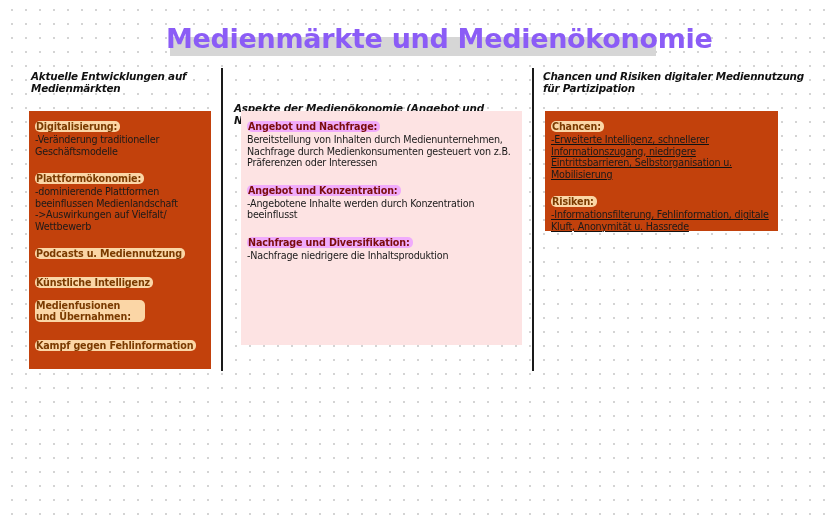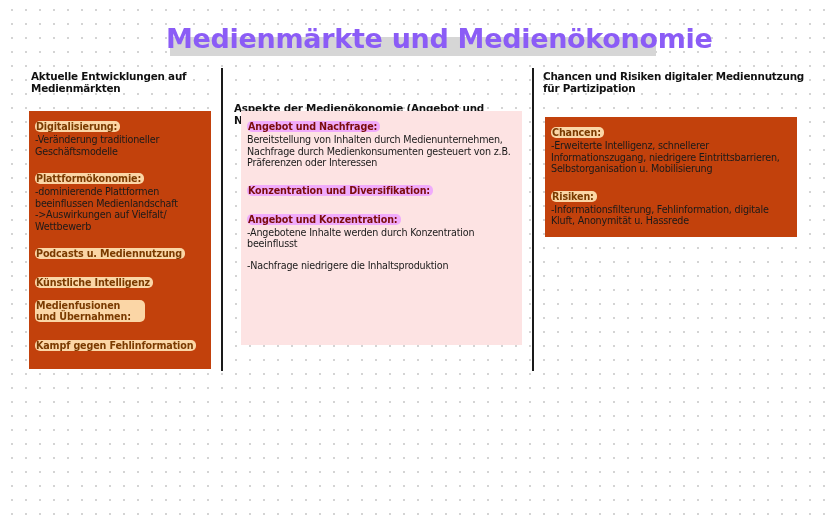--- a/index.html
+++ b/index.html
@@ -24,21 +24,21 @@
       position: relative;
       font-family: "DejaVu Sans", sans-serif;
       font-weight: bold;
       font-size: 27px; letter-spacing: -0.3px;
       line-height: 38px; text-align: center; color: #8b5cf6;
       white-space: nowrap;
     }
     .col { position: absolute; top: 70px; }
     .col-head {
       font-weight: bold; font-size: 10.4px; line-height: 12px;
-      letter-spacing: -0.2px; color: #111;
+      letter-spacing: -0.2px; color: #111; font-style: italic;
     }
     .box { position: absolute; padding: 4px 6px 6px 6px; }
     .box.peach { background: #c2410c; }
     .box.pink { background: #fde3e3; }
     .sec { margin-top: 0; }
     .sec + .sec { margin-top: 10px; }
     .lbl {
       display: inline-block; font-size: 9.6px; line-height: 11px;
       font-weight: bold; padding: 0 3px 0 1px; border-radius: 5px;
       letter-spacing: -0.15px;
@@ -92,37 +92,37 @@
 
   <div class="col" style="left:234px; width:270px;margin-top:32px;">
     <div class="col-head">Aspekte der Medienökonomie (Angebot und Nachfrage, Konzentration und Diversifikation)</div>
   </div>
   <div class="box pink" style="left:241px; top:111px; width:281px; height:234px;">
     <div class="sec">
       <span class="lbl">Angebot und Nachfrage:</span>
       <div class="txt">Bereitstellung von Inhalten durch Medienunternehmen, Nachfrage durch Medienkonsumenten gesteuert von z.B. Präferenzen oder Interessen</div>
     </div>
     <div class="sec">
-      <span class="lbl">Konzentration und Diversifikation:</span>
     </div>
     <div class="sec">
       <span class="lbl">Angebot und Konzentration:</span>
       <div class="txt">-Angebotene Inhalte werden durch Konzentration beeinflusst</div>
     </div>
     <div class="sec">
+      <span class="lbl">Nachfrage und Diversifikation:</span>
       <div class="txt">-Nachfrage niedrigere die Inhaltsproduktion</div>
     </div>
   </div>
 
   <div class="divider" style="left:532px; top:68px; height:303px;"></div>
 
   <div class="col" style="left:543px; width:262px;">
     <div class="col-head">Chancen und Risiken digitaler Mediennutzung für Partizipation</div>
   </div>
-  <div class="box peach" style="left:545px; top:117px; width:252px; height:120px;">
+  <div class="box peach" style="left:545px; top:111px; width:233px; height:120px;text-decoration:underline;">
     <div class="sec">
       <span class="lbl">Chancen:</span>
       <div class="txt">-Erweiterte Intelligenz, schnellerer Informationszugang, niedrigere Eintrittsbarrieren, Selbstorganisation u. Mobilisierung</div>
     </div>
     <div class="sec">
       <span class="lbl">Risiken:</span>
       <div class="txt">-Informationsfilterung, Fehlinformation, digitale Kluft, Anonymität u. Hassrede</div>
     </div>
   </div>
 

